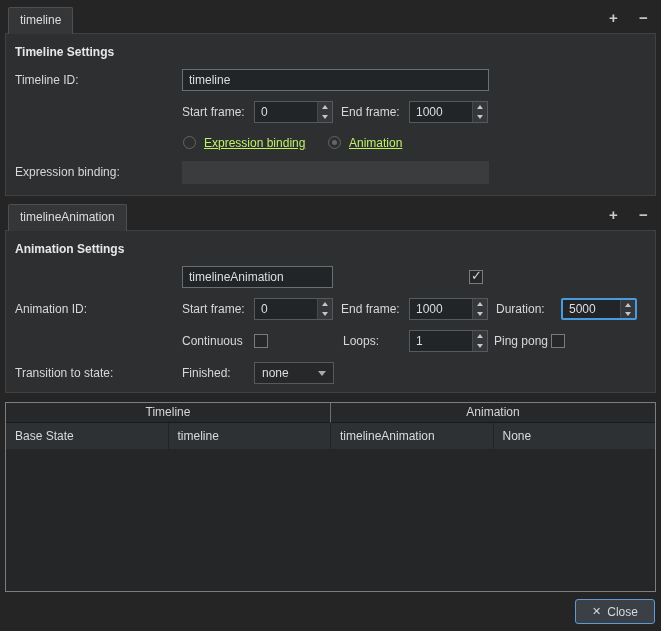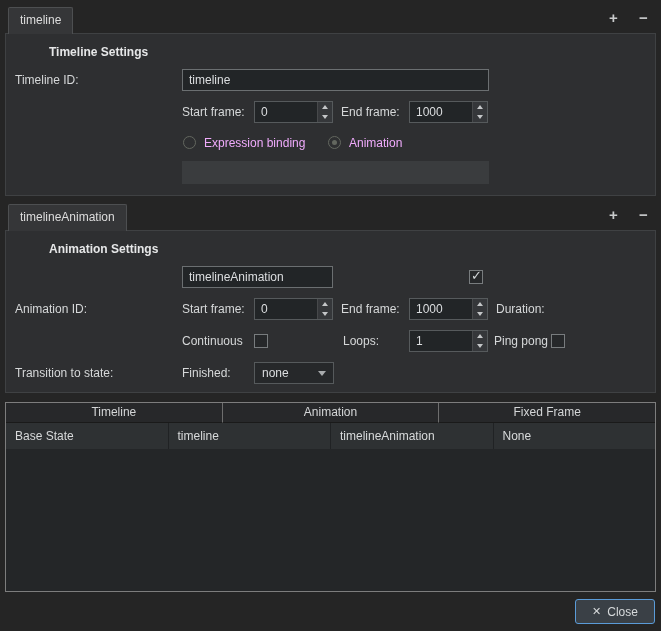--- a/index.html
+++ b/index.html
@@ -20,23 +20,23 @@
   }
   .panel {
     position:absolute; left:5px; width:651px; height:163px;
     background:#2e2f31; border:1px solid #3f4143;
   }
   .panel-toolbar { position:absolute; right:9px; display:flex; gap:13px; z-index:3; }
   .tool-btn {
     width:17px; height:18px; text-align:center; line-height:17px;
     color:#c9cbcc; font-size:15px; font-weight:bold; cursor:default;
   }
-  .group-title { position:absolute; left:9px; top:11px; font-weight:bold; color:#e6e7e8;margin-left:34px; }
+  .group-title { position:absolute; left:9px; top:11px; font-weight:bold; color:#e6e7e8; }
   .lbl { position:absolute; height:22px; line-height:22px; white-space:nowrap; }
-  .lbl.disabled { color:#f0abfc; }
+  .lbl.disabled { color:#bef264;text-decoration:underline; }
   .text-input {
     position:absolute; height:22px; background:#222527; border:1px solid #6b6f71;
     color:#dcdee0; font-family:inherit; font-size:12px; padding:0 6px; outline:none;
   }
   .text-input.disabled { background:#3a3c3e; border:1px solid #3a3c3e; }
   .spin {
     position:absolute; height:22px; display:flex;
     background:#222527; border:1px solid #565a5c;
   }
   .spin.focused { border:2px solid #4a9ae0; border-radius:2px; }
@@ -141,20 +141,21 @@
           <span class="tri-down"></span>
         </div>
     </div>
   </div>
 
   <div class="radio" style="left:177px; top:102px;"></div>
   <div class="lbl disabled" style="left:198px; top:98px;">Expression binding</div>
   <div class="radio selected" style="left:322px; top:102px;"></div>
   <div class="lbl disabled" style="left:343px; top:98px;">Animation</div>
 
+  <div class="lbl" style="left:9px; top:127px;">Expression binding:</div>
   <input class="text-input disabled" style="left: 176px; top: 127px; width: 307px; height: 23px;" disabled="" value="">
 </div>
 
 <div class="tab" style="top:204px;">timelineAnimation</div>
 
 <div class="panel-toolbar" style="top:206px;">
   <div class="tool-btn">
     <span>+</span>
   </div>
   <div class="tool-btn">
@@ -187,20 +188,31 @@
     <div class="spin-buttons">
       <div class="spin-btn">
           <span class="tri-up"></span>
         </div>
       <div class="spin-btn">
           <span class="tri-down"></span>
         </div>
     </div>
   </div>
   <div class="lbl" style="left:490px; top:67px;">Duration:</div>
+  <div class="spin focused" style="left:555px; top:67px; width:76px;">
+    <input class="spin-value" value="5000" style="">
+    <div class="spin-buttons">
+      <div class="spin-btn">
+          <span class="tri-up"></span>
+        </div>
+      <div class="spin-btn">
+          <span class="tri-down"></span>
+        </div>
+    </div>
+  </div>
 
   <div class="lbl" style="left:176px; top:99px;">Continuous</div>
   <div class="checkbox" style="left:248px; top:103px;"></div>
   <div class="lbl" style="left:337px; top:99px;">Loops:</div>
   <div class="spin" style="left:403px; top:99px; width:79px;">
     <input class="spin-value" value="1" style="">
     <div class="spin-buttons">
       <div class="spin-btn">
           <span class="tri-up"></span>
         </div>
@@ -217,21 +229,20 @@
   <div class="dropdown" style="left:248px; top:131px;">
     <span class="dd-value">none</span>
     <span class="dd-arrow"></span>
   </div>
 </div>
 
 <div class="states-table">
   <div class="thead">
     <div class="th">Timeline</div>
     <div class="th">Animation</div>
-    <div class="th">Fixed Frame</div>
   </div>
   <div class="trow">
     <div class="td">Base State</div>
     <div class="td">timeline</div>
     <div class="td">timelineAnimation</div>
     <div class="td">None</div>
   </div>
 </div>
 
 <button class="close-btn">

